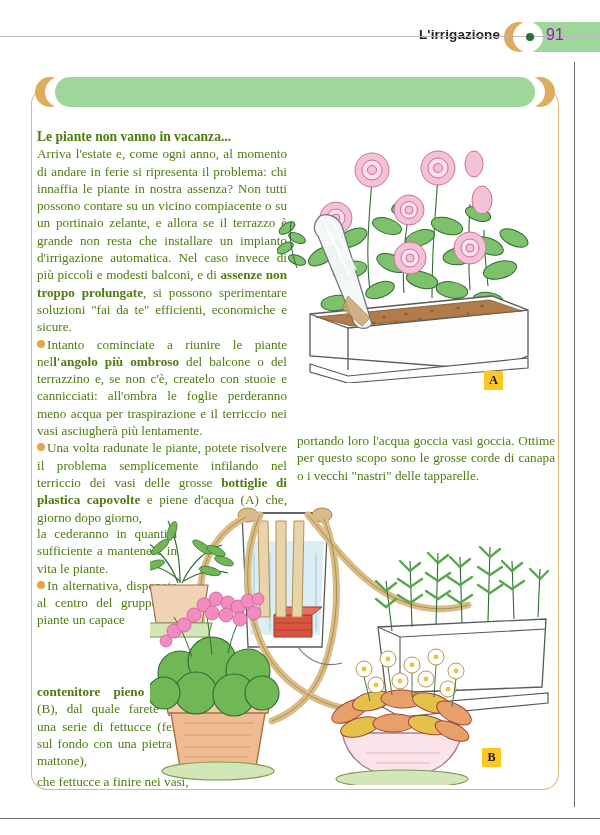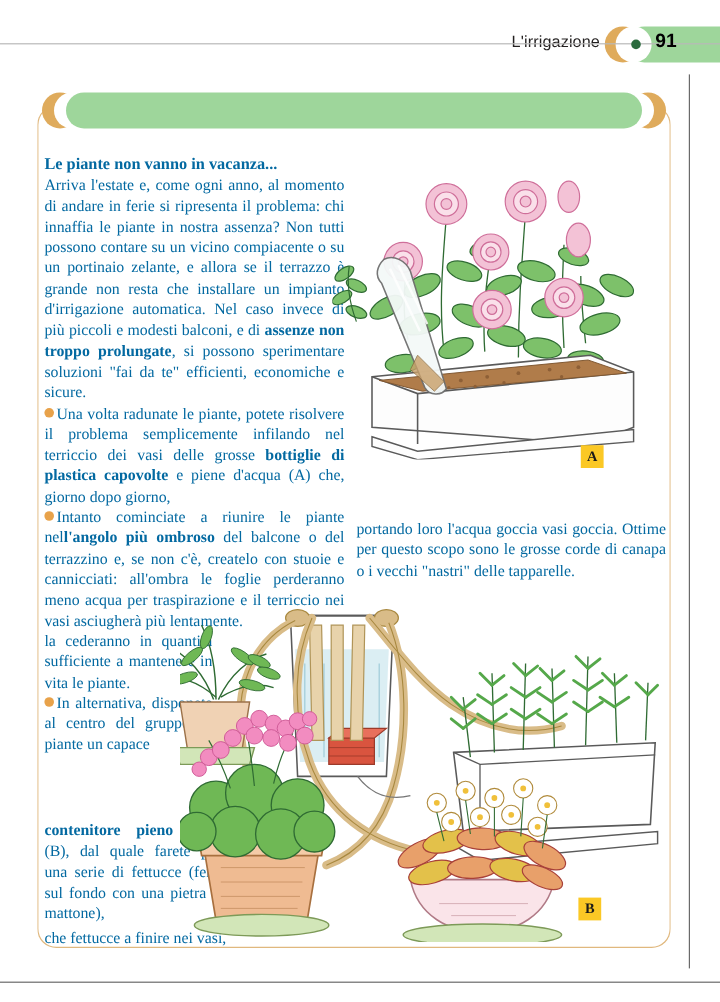--- a/index.html
+++ b/index.html
@@ -24,20 +24,21 @@
     height: 36px;
   }
   .runhead-title {
     position: absolute;
     right: 100px;
     top: 5px;
     font-size: 13.5px;
     color: #221f1f;
     letter-spacing: .1px;
     white-space: nowrap;
+    font-weight: bold;
   }
   .runhead-tab {
     position: absolute;
     right: 0;
     top: 0;
     width: 96px;
     height: 30px;
   }
   .runhead-tab .greenbar {
     position: absolute;
@@ -75,22 +76,22 @@
     height: 8px;
     border-radius: 50%;
     background: #2b6b3e;
     z-index: 3;
   }
   .runhead-tab .pagenum {
     position: absolute;
     left: 42px;
     top: 4px;
     font-size: 16px;
-    color: #000000;
-    font-weight: bold;
+    color: #a21caf;
+    font-weight: normal;
     z-index: 3;
   }
   .runhead-rule {
     position: absolute;
     right: 0;
     top: 36px;
     width: 600px;
     height: 1px;
     background: #b9b9b9;
   }
@@ -180,21 +181,21 @@
     color: #ffffff;
     font-size: 14px;
     letter-spacing: 1.2px;
     z-index: 4;
     margin-top: 27px;
   }
 
   
   .txt {
     position: absolute;
-    color: #0369a1;
+    color: #4d7c0f;
     font-size: 13.2px;
     line-height: 17.3px;
     text-align: justify;
     font-family: "Liberation Serif", serif;
   }
   .txt b { font-weight: bold; }
   .hdg {
     font-weight: bold;
     font-size: 13.6px;
     text-align: left;
@@ -280,24 +281,24 @@
   <div class="bar"></div>
   <div class="btitle">I TRUCCHI DEL MESTIERE</div>
 </div>
 
 <div class="txt" id="col-main">
   <div class="hdg">Le piante non vanno in vacanza...</div>
   <div>
     <span>Arriva l'estate e, come ogni anno, al momento di andare in ferie si ripresenta il problema: chi innaffia le piante in nostra assenza? Non tutti possono contare su un vicino compiacente o su un portinaio zelante, e allora se il terrazzo è grande non resta che installare un impianto d'irrigazione automatica. Nel caso invece di più piccoli e modesti balconi, e di </span><b>assenze non troppo prolungate</b><span>, si possono sperimentare soluzioni "fai da te" efficienti, economiche e sicure.</span>
   </div>
   <div>
-    <span class="bullet"></span><span>Una volta radunate le piante, potete risolvere il problema semplicemente infilando nel terriccio dei vasi delle grosse </span><b>bottiglie di plastica capovolte</b><span> e piene d'acqua (A) che, giorno dopo giorno,</span>
+    <span class="bullet"></span><span>Intanto cominciate a riunire le piante nel</span><b>l'angolo più ombroso</b><span> del balcone o del terrazzino e, se non c'è, createlo con stuoie e cannicciati: all'ombra le foglie perderanno meno acqua per traspirazione e il terriccio nei vasi asciugherà più lentamente.</span>
   </div>
   <div>
-    <span class="bullet"></span><span>Intanto cominciate a riunire le piante nel</span><b>l'angolo più ombroso</b><span> del balcone o del terrazzino e, se non c'è, createlo con stuoie e cannicciati: all'ombra le foglie perderanno meno acqua per traspirazione e il terriccio nei vasi asciugherà più lentamente.</span>
+    <span class="bullet"></span><span>Una volta radunate le piante, potete risolvere il problema semplicemente infilando nel terriccio dei vasi delle grosse </span><b>bottiglie di plastica capovolte</b><span> e piene d'acqua (A) che, giorno dopo giorno,</span>
   </div>
 </div>
 
 <div class="txt" id="col-narrow">
   <div>la cederanno in quantità sufficiente a mantenere in vita le piante.</div>
   <div>
     <span class="bullet"></span><span>In alternativa, disponete al centro del gruppo di piante un capace </span>
   </div>
 </div>
 

